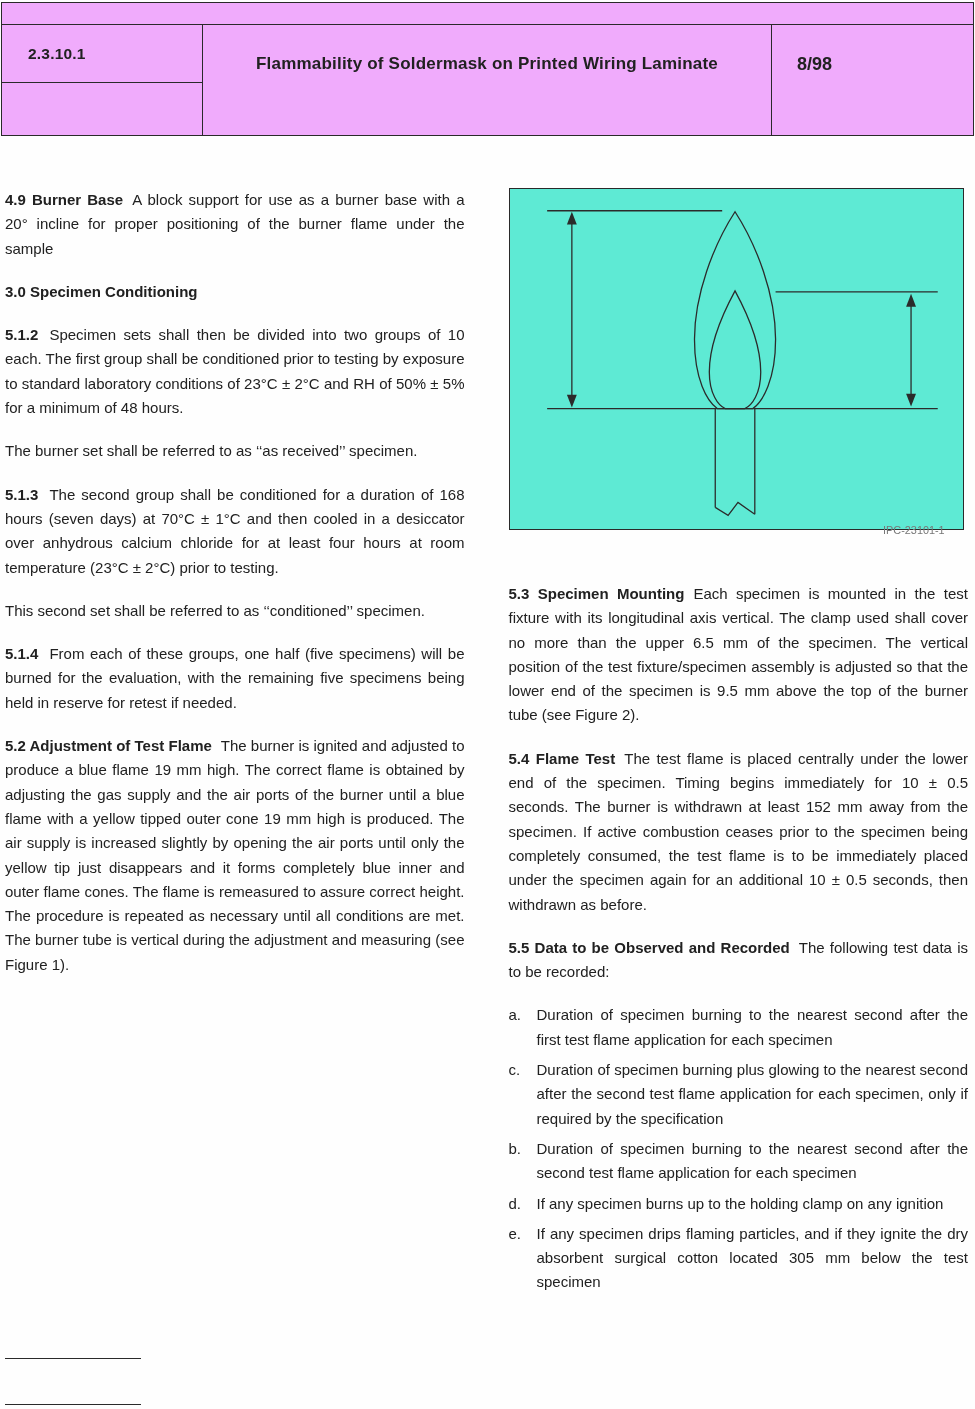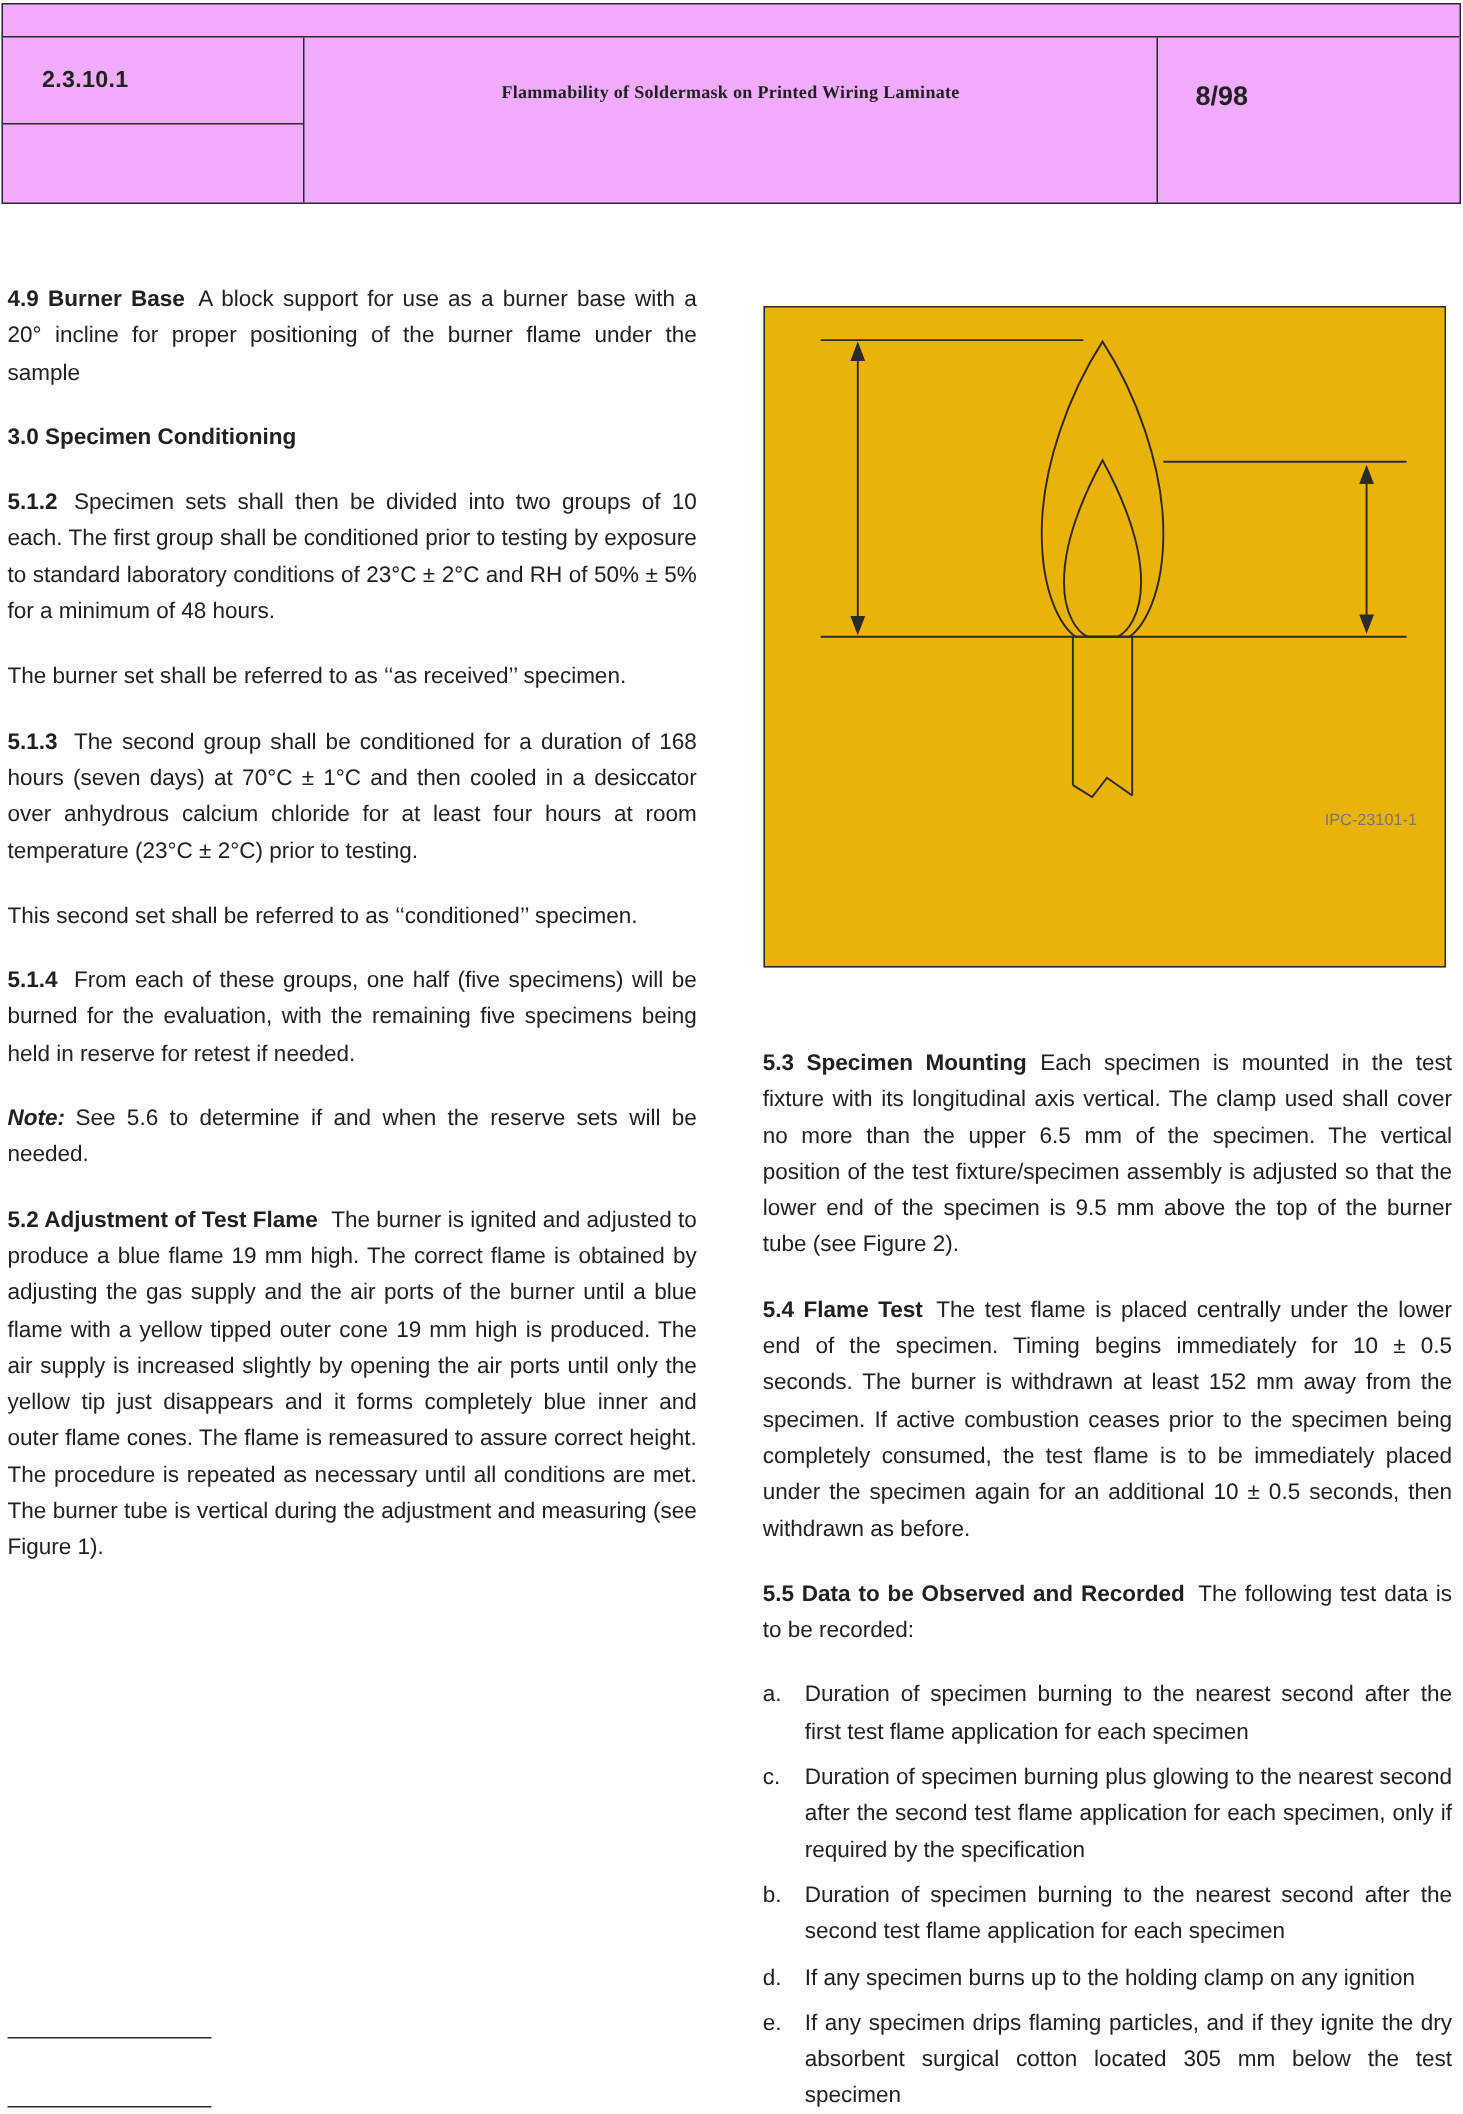--- a/index.html
+++ b/index.html
@@ -9,34 +9,34 @@
 
   
   .hdr { position:absolute; top:2px; left:1px; right:1px; border:1.6px solid #2a2a2a; background:#f0abfc; }
   .hdr-strip { height:22px; border-bottom:1.6px solid #2a2a2a; }
   .hdr-row { display:flex; height:110px; }
   .hdr-left { width:201px; border-right:1.6px solid #2a2a2a; display:flex; flex-direction:column; }
   .hdr-left-top { height:58px; border-bottom:1.6px solid #2a2a2a; display:flex; align-items:center;
                   padding-left:26px; font-weight:bold; font-size:15.5px; letter-spacing:.2px; }
   .hdr-left-bottom { flex:1; }
   .hdr-center { flex:1; border-right:1.6px solid #2a2a2a; text-align:center; padding-top:29px;
-                font-weight:bold; font-size:12px; letter-spacing:.2px;font-family:Liberation Serif, serif; }
+                font-weight:bold; font-size:17px; letter-spacing:.2px; }
   .hdr-right { width:201px; padding:29px 0 0 25px; font-weight:bold; font-size:18px; }
 
   
   .columns { position:absolute; top:188px; left:5px; right:7px; display:flex; gap:44px; }
   .col { flex:1; font-size:15px; line-height:24.3px; text-align:justify; }
   p.para { margin:0 0 19px 0; }
   h4.head { font-size:15px; font-weight:bold; margin:0 0 19px 0; text-align:left; }
   .runin { font-weight:bold; margin-right:9px; }
   .num { font-weight:bold; margin-right:11px; }
   .note-label { font-weight:bold; font-style:italic; margin-right:7px; }
 
   
-  .figure { width:455px; height:441px; border:1.7px solid #2a2a2a; margin:16px 0 52px 0; background:#eab308; }
+  .figure { width:455px; height:342px; border:1.7px solid #2a2a2a; margin:0 0 52px 0; background:#5eead4; }
   .figure svg { display:block; }
 
   
   .list-item { padding-left:28px; text-indent:-28px; margin-bottom:6px; }
   .li-label { display:inline-block; width:28px; text-indent:0; }
 
   
   .fn-rule { position:absolute; left:5px; width:136px; border-top:1.6px solid #2a2a2a; }
   .fn-rule-1 { top:1358px; }
   .fn-rule-2 { top:1404px; }
@@ -72,21 +72,20 @@
       <p class="para"><span class="num">5.1.2</span><span>Specimen sets shall then be divided into two groups of 10 each. The first group shall be conditioned prior to testing by exposure to standard laboratory conditions of 23°C ± 2°C and RH of 50% ± 5% for a minimum of 48 hours.</span></p>
 
       <p class="para">The burner set shall be referred to as ‘‘as received’’ specimen.</p>
 
       <p class="para"><span class="num">5.1.3</span><span>The second group shall be conditioned for a duration of 168 hours (seven days) at 70°C ± 1°C and then cooled in a desiccator over anhydrous calcium chloride for at least four hours at room temperature (23°C ± 2°C) prior to testing.</span></p>
 
       <p class="para">This second set shall be referred to as ‘‘conditioned’’ specimen.</p>
 
       <p class="para"><span class="num">5.1.4</span><span>From each of these groups, one half (five specimens) will be burned for the evaluation, with the remaining five specimens being held in reserve for retest if needed.</span></p>
 
-      <p class="para"><span class="note-label">Note:</span><span>See 5.6 to determine if and when the reserve sets will be needed.</span></p>
 
       <p class="para"><span class="runin">5.2 Adjustment of Test Flame</span><span>The burner is ignited and adjusted to produce a blue flame 19 mm high. The correct flame is obtained by adjusting the gas supply and the air ports of the burner until a blue flame with a yellow tipped outer cone 19 mm high is produced. The air supply is increased slightly by opening the air ports until only the yellow tip just disappears and it forms completely blue inner and outer flame cones. The flame is remeasured to assure correct height. The procedure is repeated as necessary until all conditions are met. The burner tube is vertical during the adjustment and measuring (see Figure 1).</span></p>
 
     </div>
 
     <div class="col">
 
       <div class="figure">
         <svg viewBox="0 0 455 360" width="455" height="356" xmlns="http://www.w3.org/2000/svg">
           <g stroke="#2b2b2b" stroke-width="1.3" fill="none">

